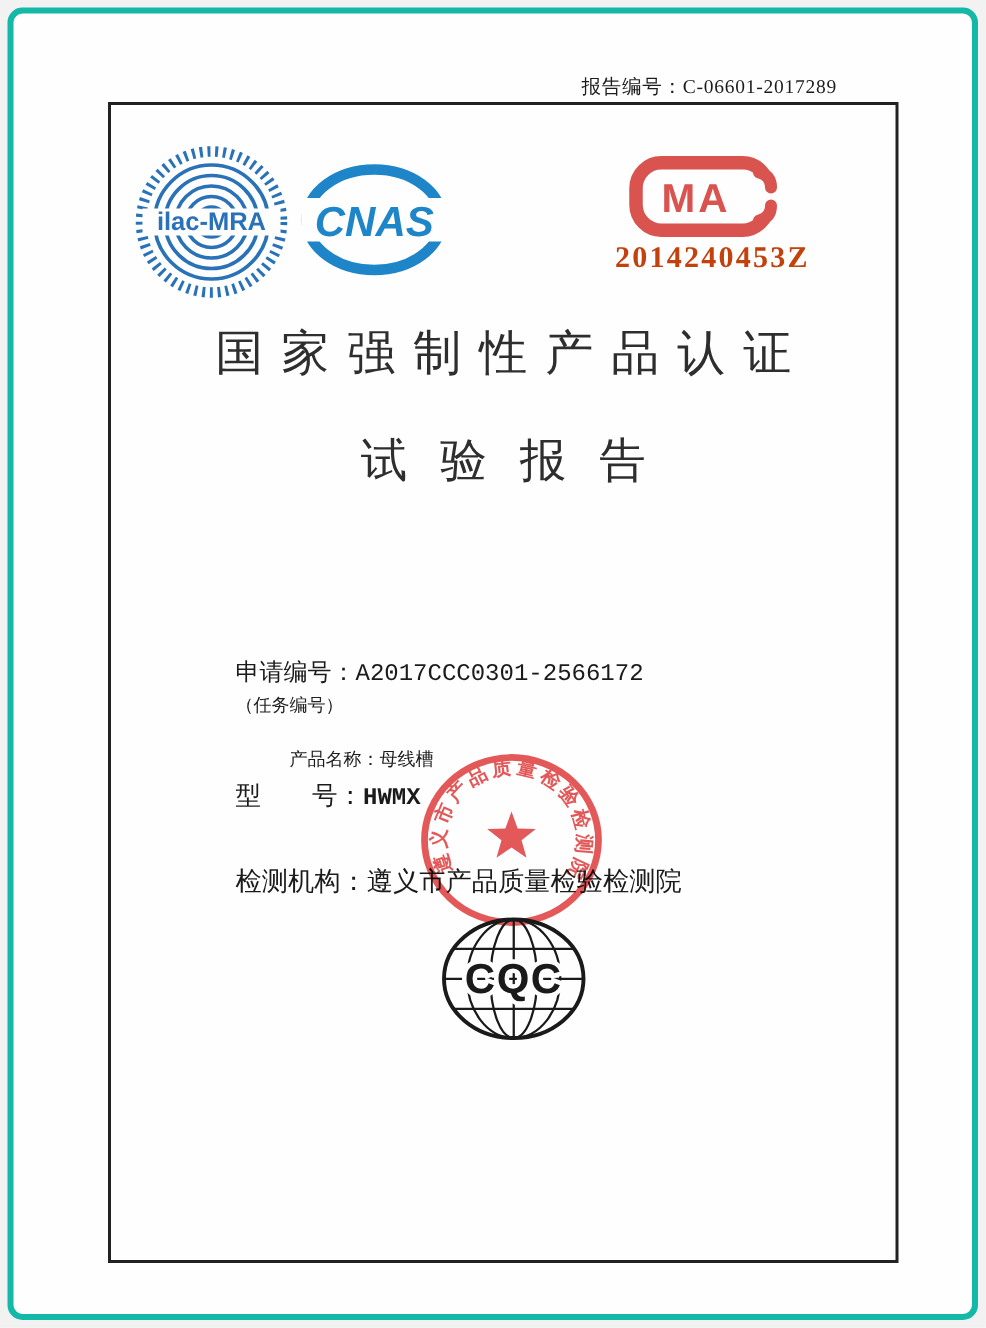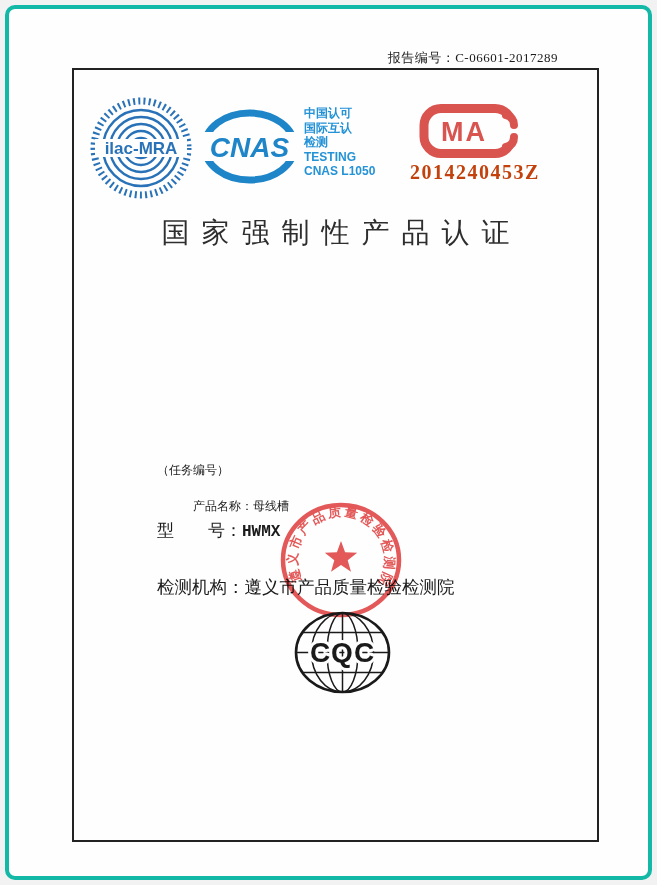--- a/index.html
+++ b/index.html
@@ -11,21 +11,21 @@
   
   .logo{position:absolute;}
   .ilac{left:15px;top:26px;}
   .cnas{left:127px;top:39px;}
   .cnas-caption{position:absolute;left:230px;top:36px;font-family:"Liberation Sans","DejaVu Sans",sans-serif;
         font-weight:bold;font-size:12px;line-height:14.6px;color:#2492d6;}
   .cma{left:344px;top:33px;}
   .cma-number{position:absolute;left:336px;top:91px;font-size:20px;font-weight:600;color:#c2410c;
         letter-spacing:1.5px;font-family:"Liberation Serif","DejaVu Serif",serif;}
   
-  .title{position:absolute;left:0;top:144px;width:100%;text-align:center;font-size:28px;color:#2e2e2e;
+  .title{position:absolute;left:0;top:144px;width:100%;text-align:center;font-size:32px;color:#2e2e2e;
         letter-spacing:12px;padding-left:12px;box-sizing:border-box;font-weight:400;}
   .subtitle{position:absolute;left:0;top:216px;width:100%;text-align:center;font-size:31px;color:#2e2e2e;
         letter-spacing:22px;padding-left:22px;box-sizing:border-box;font-weight:400;}
   
   .cb-row{position:absolute;left:0;top:317px;width:100%;text-align:center;font-size:15px;color:#111;}
   .cb{margin:0 3px;white-space:nowrap;}
   .cb .box{margin-right:1px;font-size:14px;}
   
   .form-row{position:absolute;left:83px;white-space:nowrap;color:#1b1b1b;}
   .r-appno{top:368px;font-size:16px;}
@@ -60,40 +60,37 @@
       <rect x="6" y="43" width="92" height="18" fill="#fefefe"></rect>
       <text x="52" y="57.5" text-anchor="middle" font-family="Liberation Sans, DejaVu Sans, sans-serif" font-size="17" font-weight="bold" fill="#2a72b8">ilac-MRA</text>
     </svg>
 
     <svg class="logo cnas" width="97" height="75" viewBox="0 0 97 75">
       <ellipse cx="48.5" cy="37.5" rx="45" ry="33.5" fill="none" stroke="#1e85c8" stroke-width="7"></ellipse>
       <rect x="0" y="23" width="97" height="29" fill="#fefefe"></rect>
       <text x="48.5" y="48" text-anchor="middle" font-family="Liberation Sans, DejaVu Sans, sans-serif" font-size="28" font-weight="bold" font-style="italic" fill="#1e85c8">CNAS</text>
     </svg>
 
-    <div class="cnas-caption">
-        <div>中国认可</div>
-        <div>国际互认</div>
-        <div>检测</div>
-        <div>TESTING</div>
-        <div>CNAS L1050</div>
-      </div>
 
     <svg class="logo cma" width="100" height="56" viewBox="0 0 100 56">
       <rect x="6" y="5.5" width="88" height="45" rx="17" fill="none" stroke="#d9534f" stroke-width="9"></rect>
       <rect x="84" y="15" width="16" height="26" fill="#fefefe"></rect>
       <path d="M 88 12 q 8 2 8 10" fill="none" stroke="#d9534f" stroke-width="8" stroke-linecap="round"></path>
       <path d="M 88 44 q 8 -2 8 -10" fill="none" stroke="#d9534f" stroke-width="8" stroke-linecap="round"></path>
       <text x="46" y="38" text-anchor="middle" font-family="Liberation Sans, DejaVu Sans, sans-serif" font-size="27" font-weight="bold" fill="#d9534f" letter-spacing="2">MA</text>
     </svg>
     <div class="cma-number">2014240453Z</div>
 
     <div class="title">国家强制性产品认证</div>
+    <div class="subtitle">试验报告</div>
 
 
+    <div class="form-row r-appno">
+      <span>申请编号：</span><span class="val">A2017CCC0301-2566172</span>
+    </div>
     <div class="form-row r-tasknote">（任务编号）</div>
     <div class="form-row r-product">
       <span>产品名称：</span><span>母线槽</span>
     </div>
     <div class="form-row r-model">
       <span>型　　号：</span><span class="val">HWMX</span>
     </div>
     <div class="form-row r-agency">
       <span>检测机构：</span><span>遵义市产品质量检验检测院</span>
     </div>

